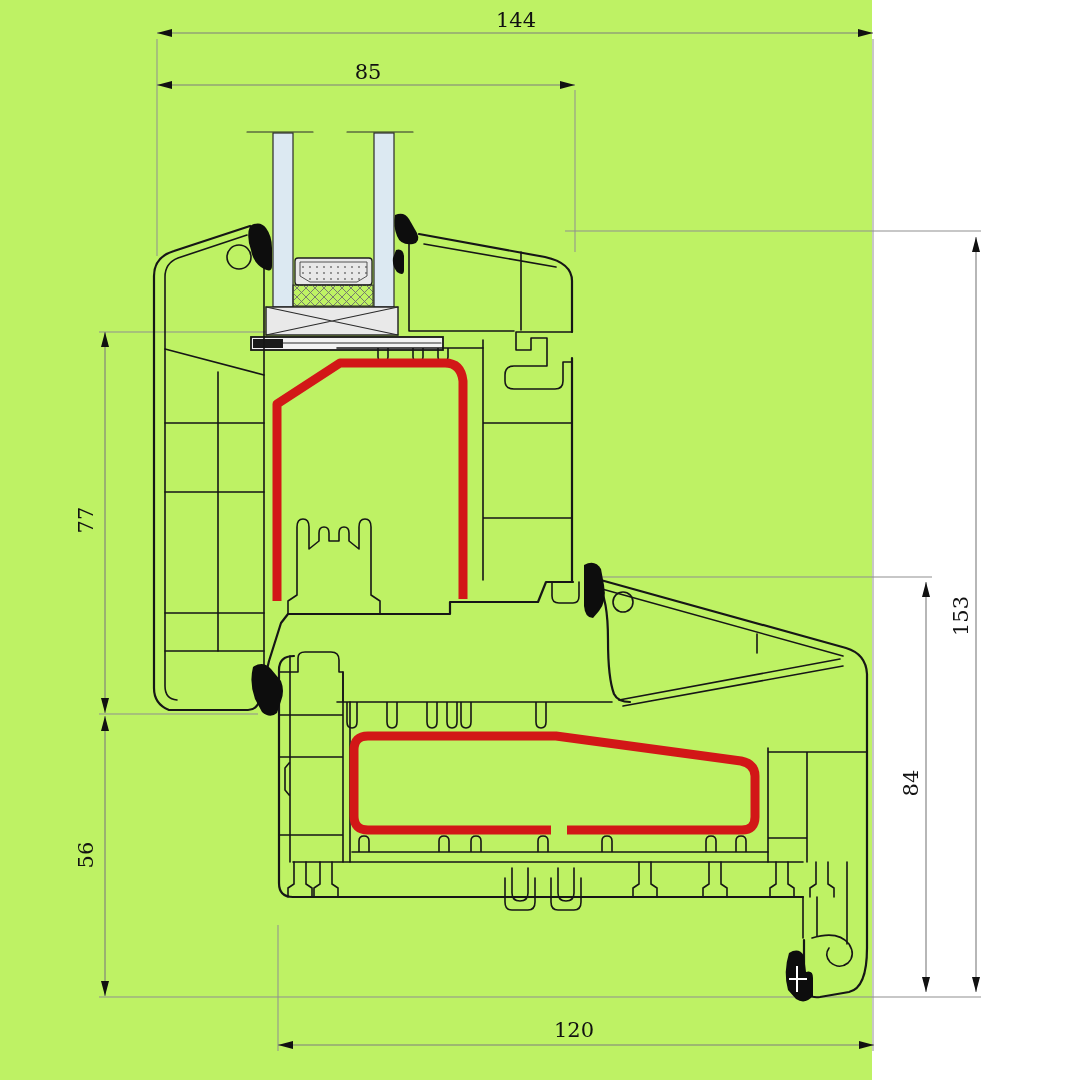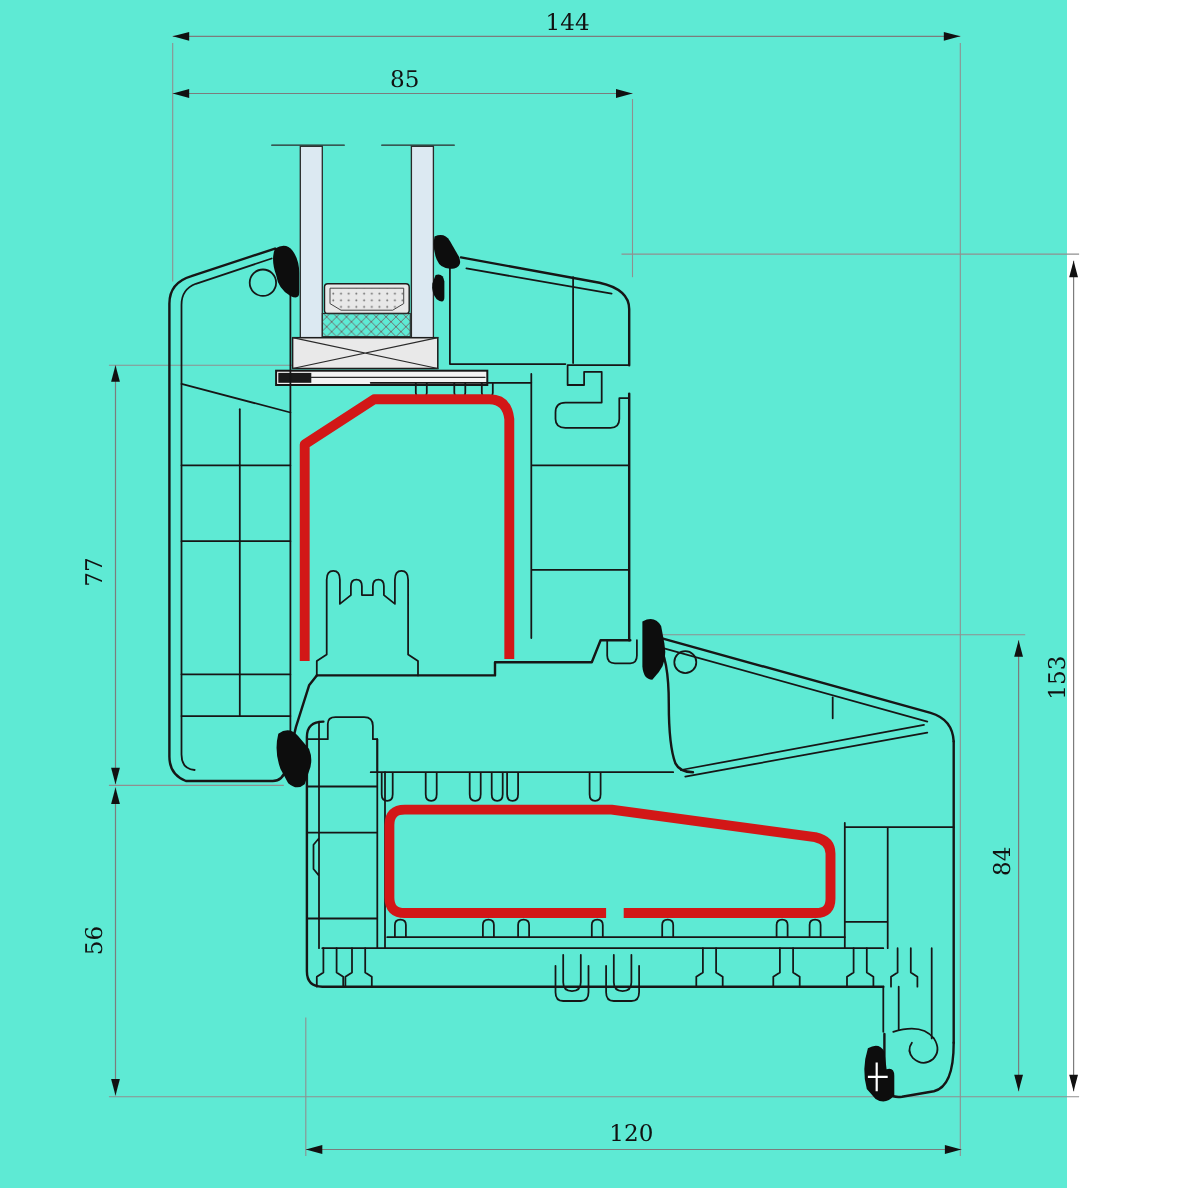--- a/index.html
+++ b/index.html
@@ -1,16 +1,16 @@
 <!DOCTYPE html>
 <html><head>
 <meta charset="utf-8">
 <style>
   html,body{margin:0;padding:0;background:#ffffff;}
-  .stage{width:970px;height:1080px;position:relative;background:#5eead4;text-align:center;}
+  .stage{width:872px;height:1080px;position:relative;background:#bef264;text-align:center;}
   svg{display:block;}
   
   .ln{fill:none;stroke:#161616;stroke-width:1.6;stroke-linecap:round;stroke-linejoin:round;}
   .ln2{fill:none;stroke:#161616;stroke-width:2.2;stroke-linecap:round;stroke-linejoin:round;}
   .thin{fill:none;stroke:#2a2a2a;stroke-width:1.1;stroke-linecap:round;stroke-linejoin:round;}
   
   .ext{fill:none;stroke:#8f8f8f;stroke-width:1;}
   .dimln{fill:none;stroke:#7c7c7c;stroke-width:1.1;}
   .arrow{fill:#111;stroke:none;}
   .dim-text{font-family:"DejaVu Serif","Liberation Serif",serif;font-size:21px;fill:#111;}

